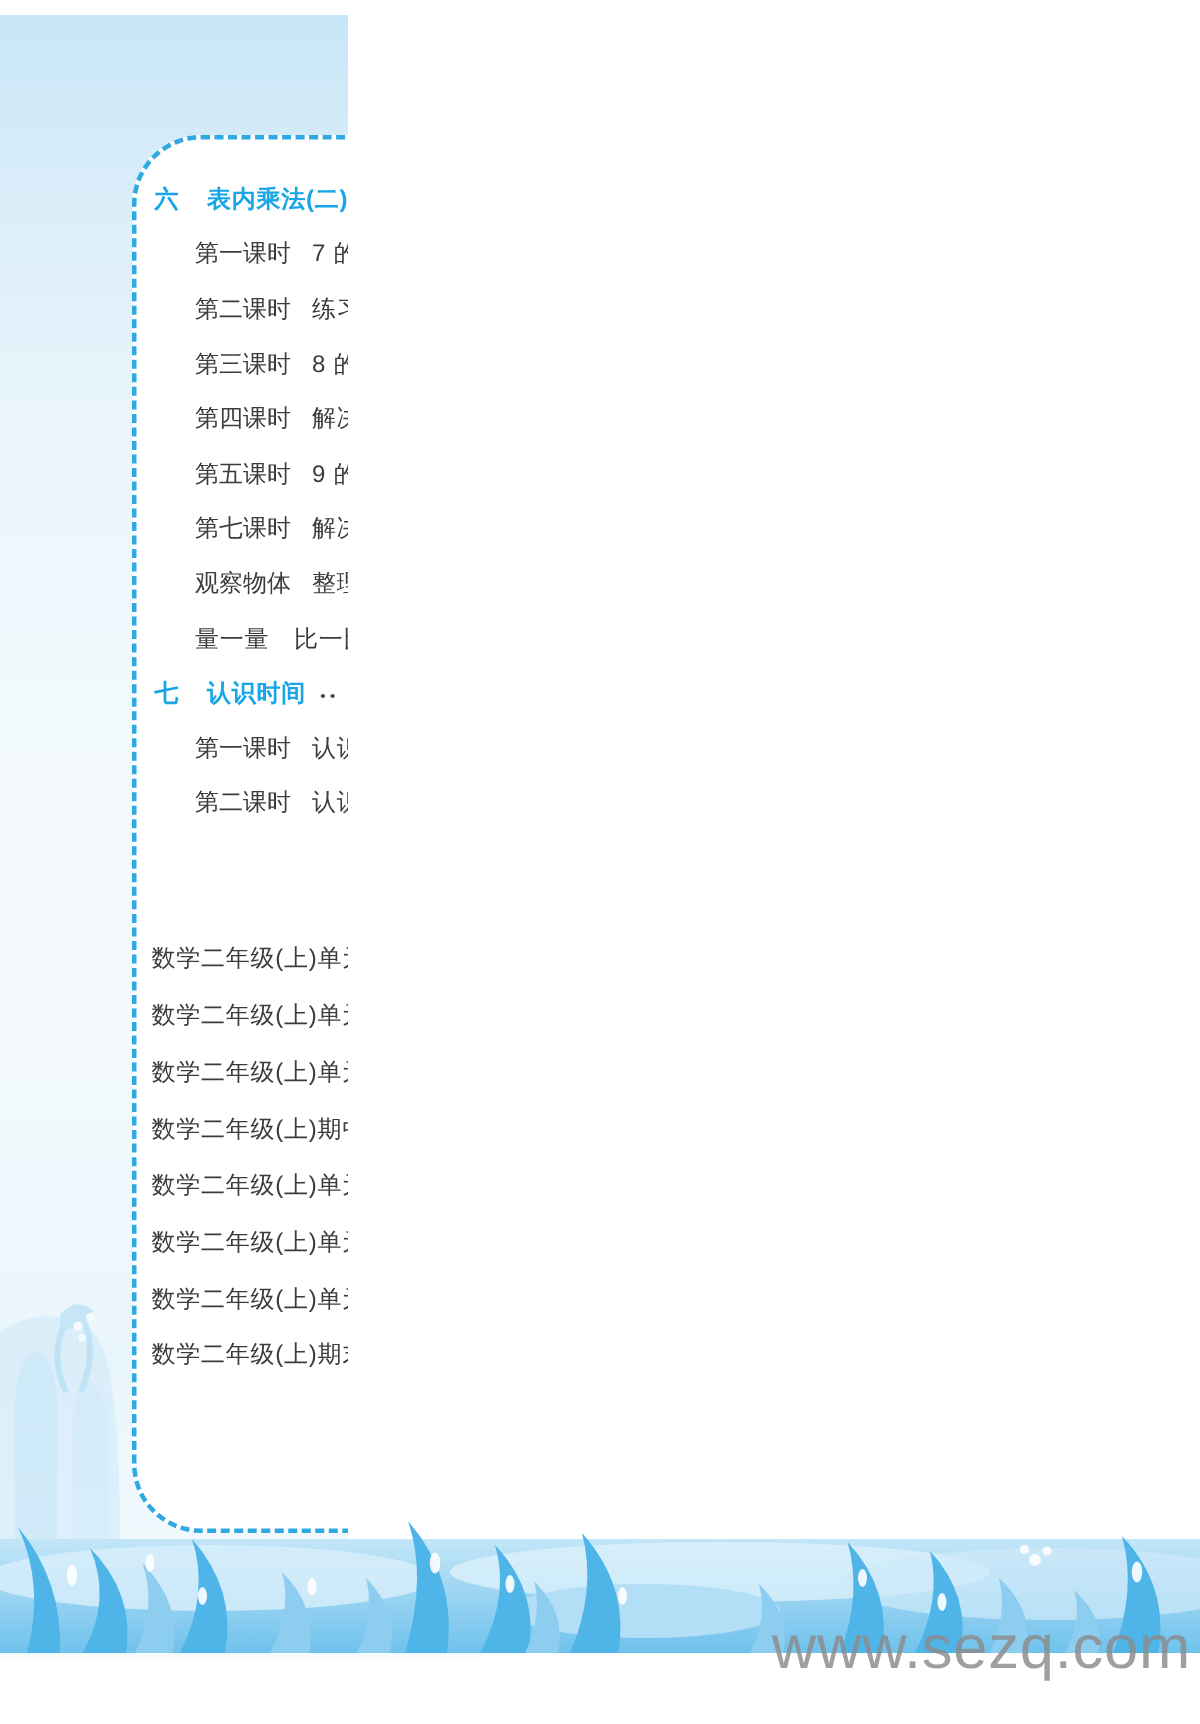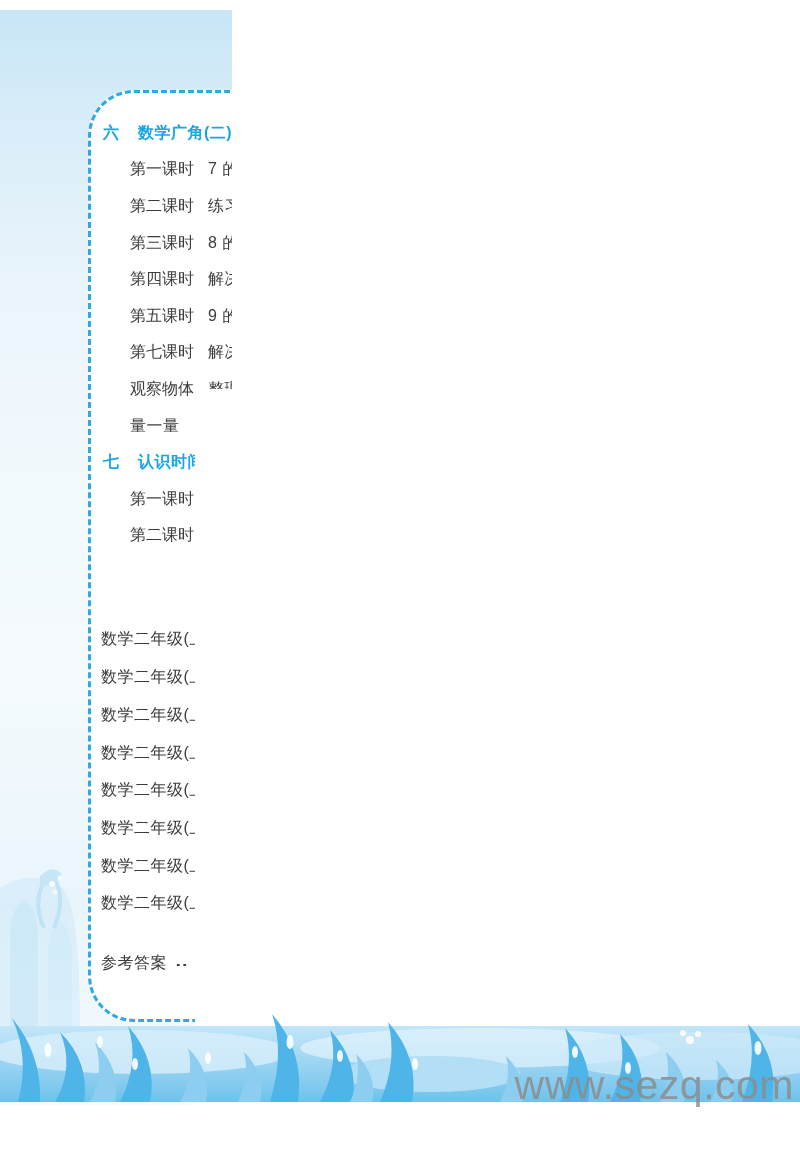--- a/index.html
+++ b/index.html
@@ -143,21 +143,21 @@
   
   .grass {
     position: absolute;
     left: 0; top: 1012px;
     z-index: 3;
   }
 
   
   .watermark {
     position: absolute;
-    right: 6px; bottom: 40px;
+    right: 6px; bottom: 27px;
     z-index: 4;
     font-size: 41px;
     color: #8b8b8b;
     opacity: 0.82;
     letter-spacing: 0.5px;
   }
 </style>
 </head>
 <body>
 
@@ -207,21 +207,21 @@
   </svg>
 
   <div class="toc-box">
 
     <div class="columns">
       <div class="col col-left">
 
           <div class="row chapter">
             <span class="num">六</span>
 
-            <span class="title">数学广角(二)</span>
+            <span class="title">表内乘法(二)</span>
             <span class="leader"></span>
             <span class="page">35</span>
           </div>
 
           <div class="row lesson">
 
             <span class="label">第一课时</span>
             <span class="title">7 的乘法口诀</span>
             <span class="leader"></span>
             <span class="page">35</span>
@@ -443,27 +443,20 @@
           <span class="page">77</span>
         </div>
 
         <div class="row paper">
           <span class="title">数学二年级(上)期末测评卷</span>
           <span class="leader"></span>
           <span class="page">81</span>
         </div>
       </div>
 
-    <div class="answers">
-      <div class="row">
-        <span class="title">参考答案</span>
-        <span class="leader"></span>
-        <span class="page">85</span>
-      </div>
-    </div>
 
   </div>
 
   <svg class="grass" width="800" height="96" viewBox="0 0 800 96">
     <defs>
       <linearGradient id="gbase" x1="0" y1="0" x2="0" y2="1">
         <stop offset="0" stop-color="#c3e6f8"></stop>
         <stop offset="0.5" stop-color="#9ad4f2"></stop>
         <stop offset="1" stop-color="#6fc2ec"></stop>
       </linearGradient>

